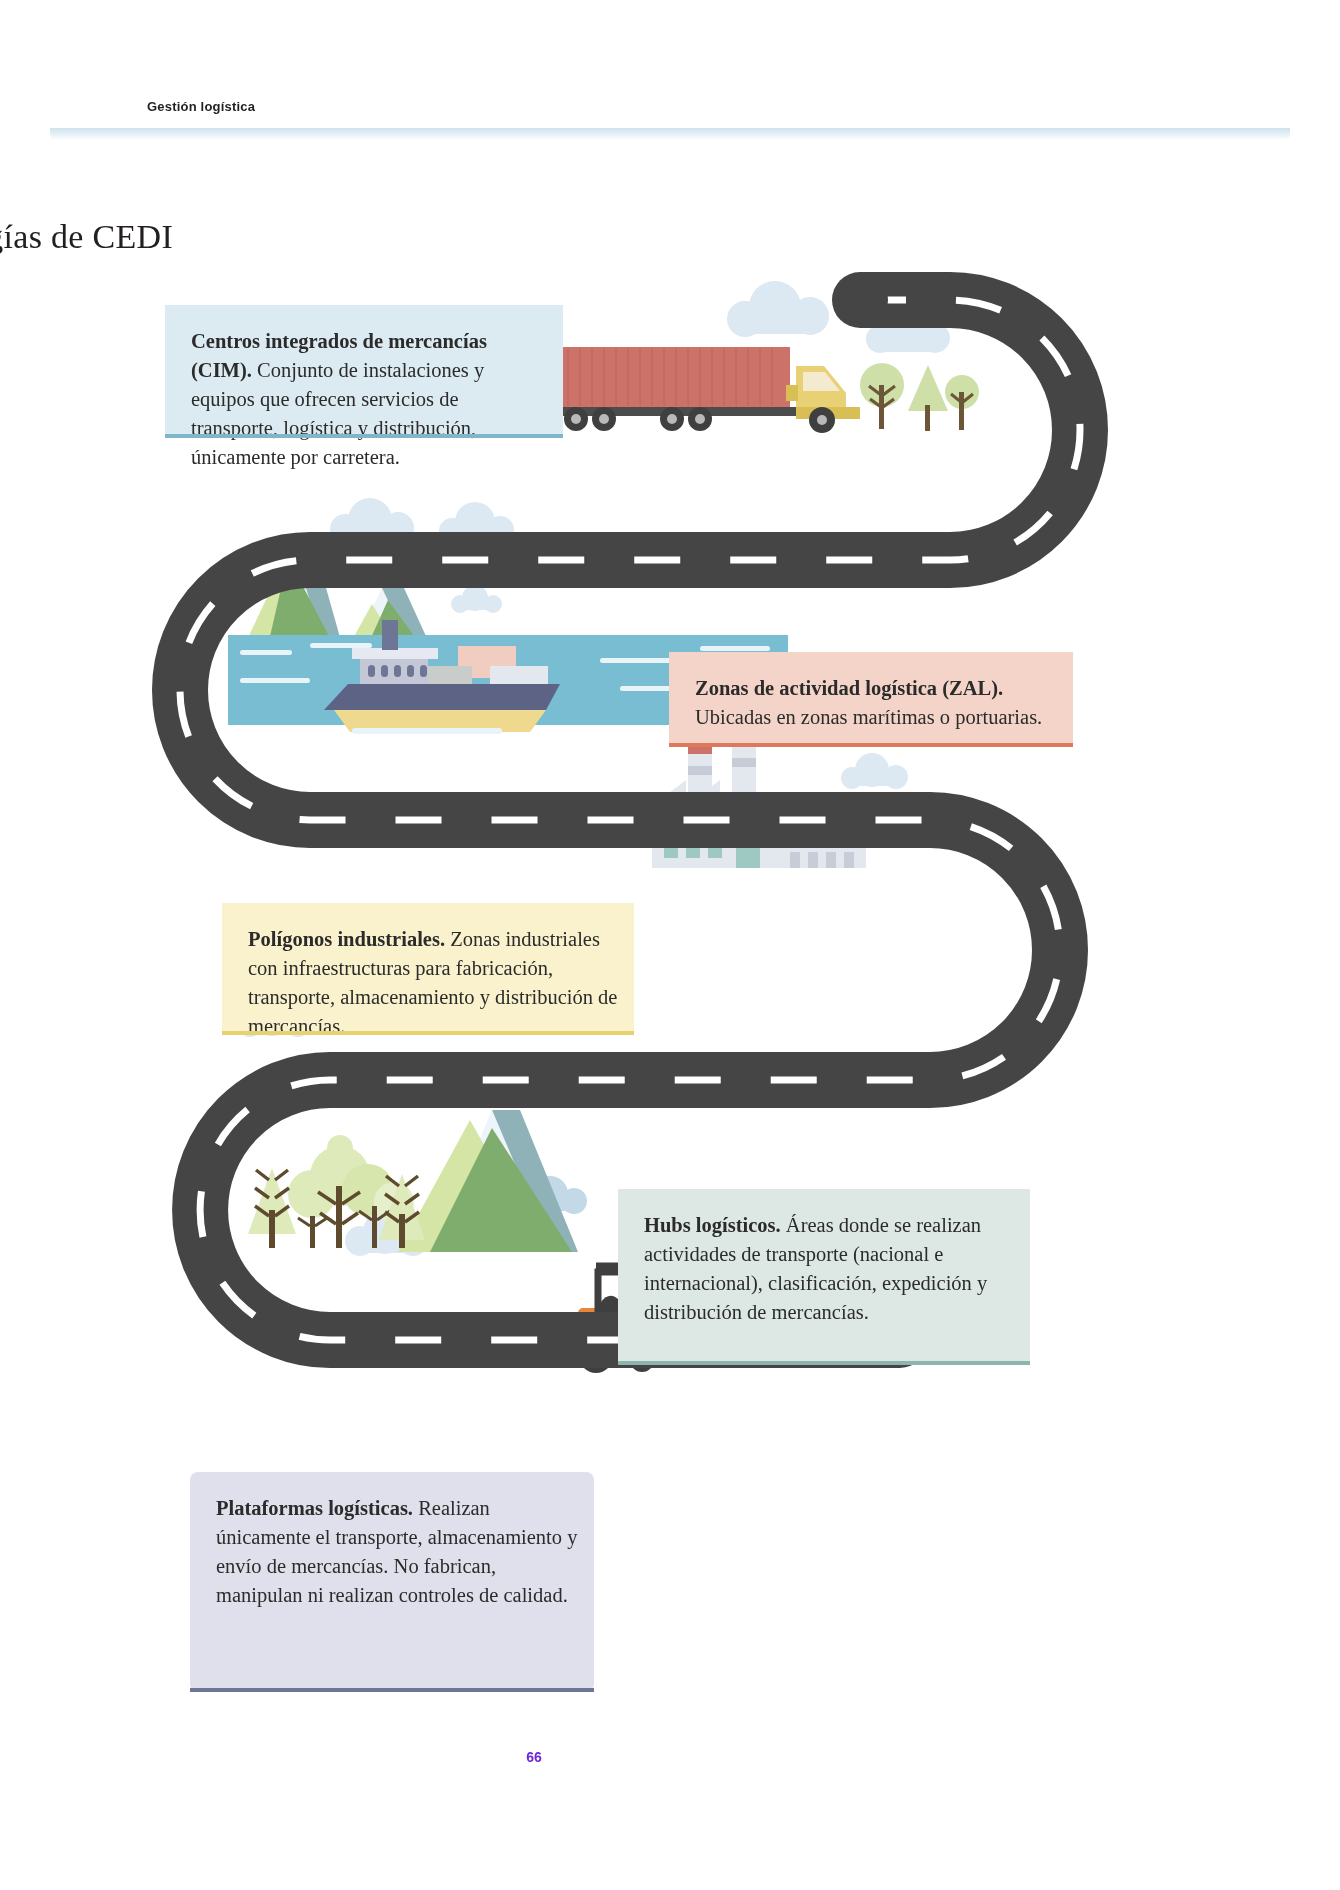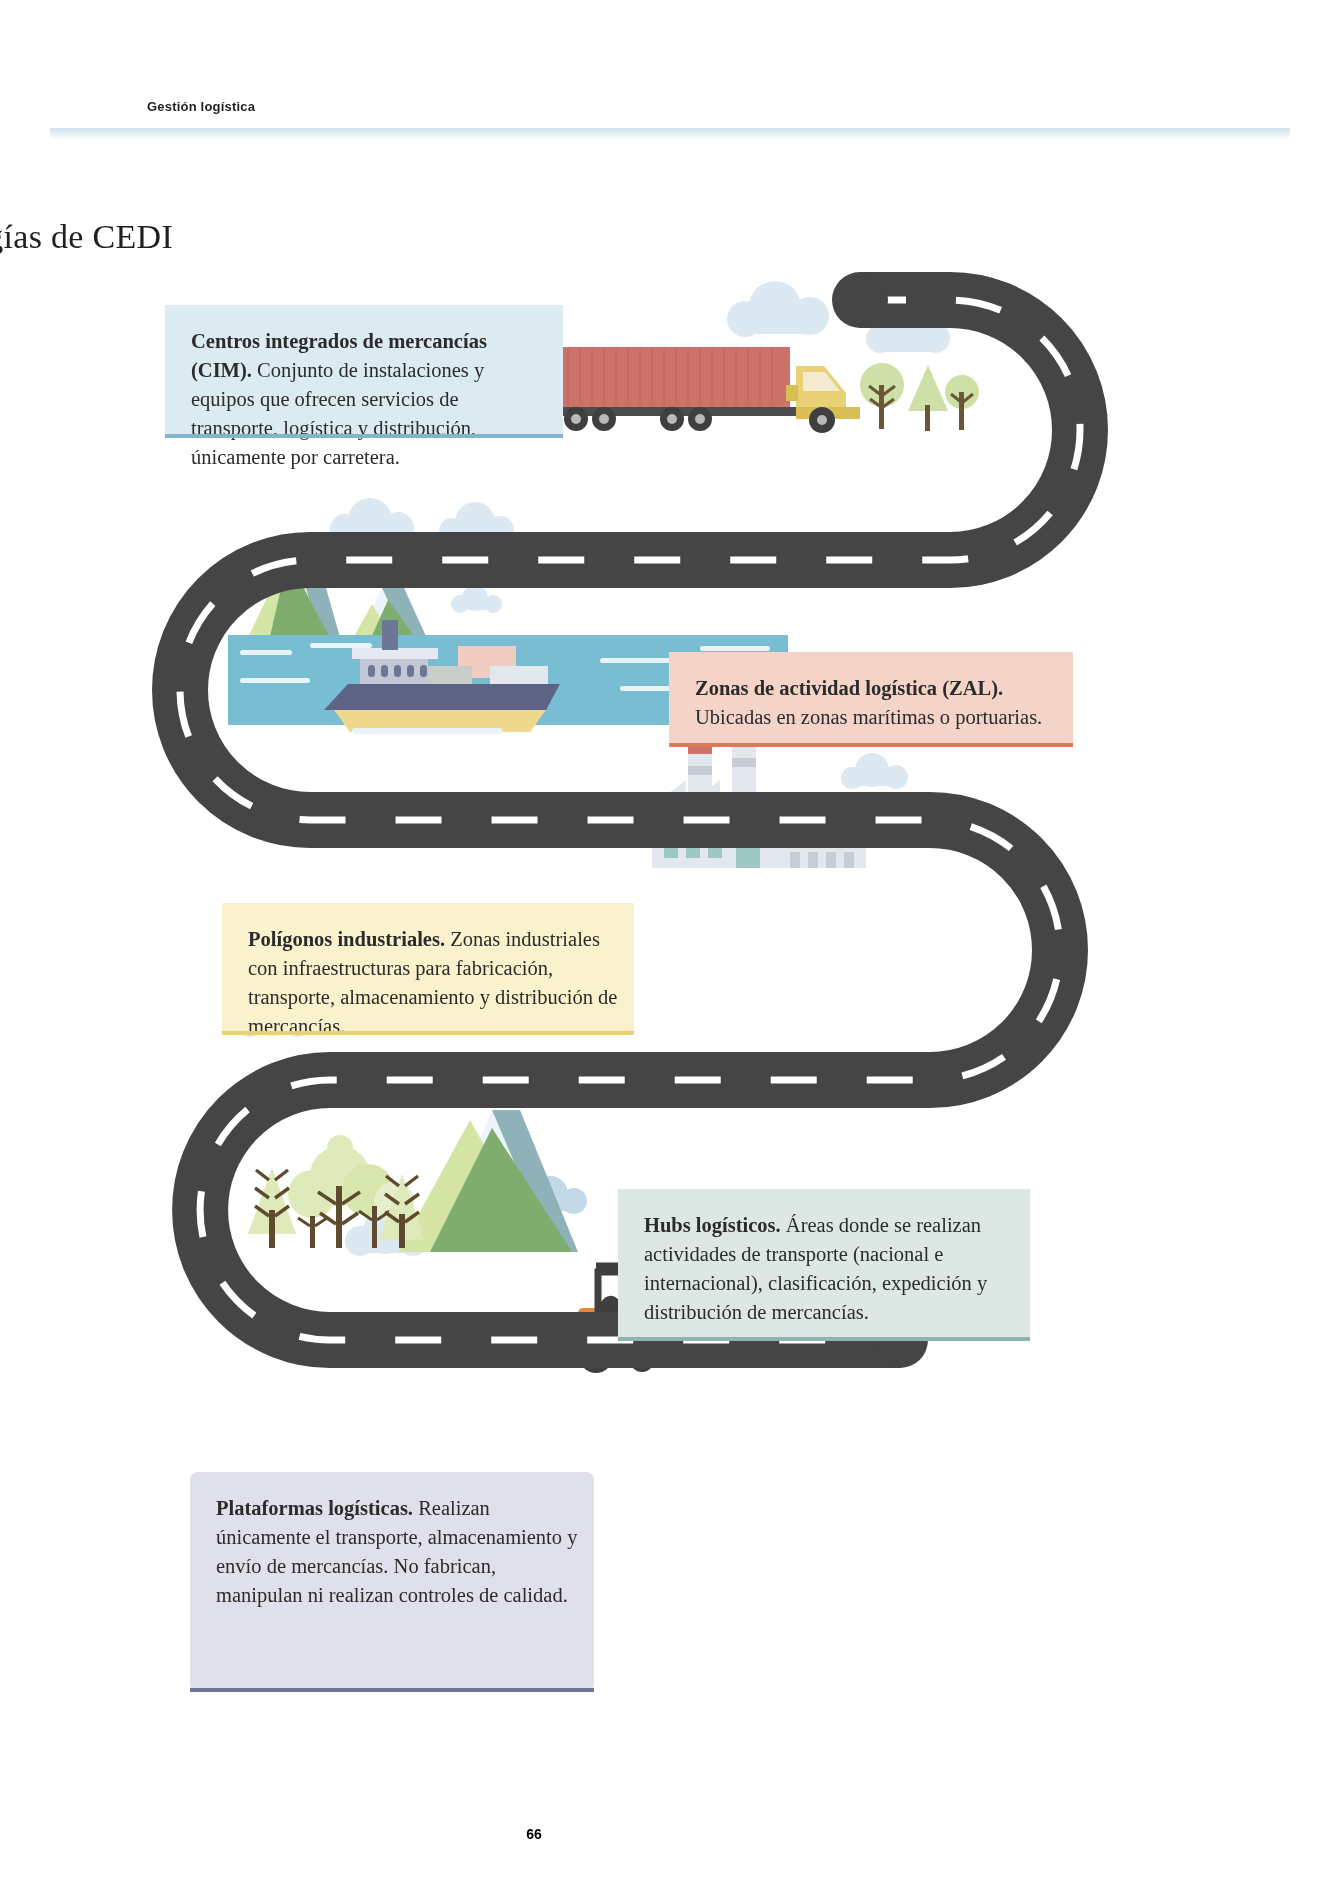--- a/index.html
+++ b/index.html
@@ -29,29 +29,29 @@
         font-size:20.5px;line-height:1.42;color:#2b2b2b;}
   .card b{font-weight:700;}
   .card .accent{position:absolute;left:0;bottom:0;height:4px;width:100%;}
 
   #card-cim   {left:165px;  top:305px;  width:398px; height:133px; background:#dceaf2;}
   #card-cim   .accent{background:#7fb6c9;}
   #card-zal   {left:669px;  top:652px;  width:404px; height:95px; background:#f4d4c8;}
   #card-zal   .accent{background:#dd7a5e;}
   #card-poli  {left:222px;  top:903px;  width:412px; height:132px; background:#faf2cd;}
   #card-poli  .accent{background:#e7d272;}
-  #card-hubs  {left:618px;  top:1189px; width:412px; height:152px; background:#dde8e5;}
+  #card-hubs  {left:618px;  top:1189px; width:412px; height:176px; background:#dde8e5;}
   #card-hubs  .accent{background:#8cb5ab;}
   #card-plat  {left:190px;  top:1472px; width:404px; height:220px; background:#e0e0ec;border-radius:8px;}
   #card-plat  .accent{background:#6d7694;}
 
   
-  #page-number{position:absolute;left:0;top:1826px;width:1068px;text-align:center;
+  #page-number{position:absolute;left:0;top:1749px;width:1068px;text-align:center;
       font-family:"Liberation Sans","DejaVu Sans",sans-serif;
-      font-size:14px;font-weight:700;color:#000000;}
+      font-size:14px;font-weight:700;color:#6d28d9;}
 </style>
 </head>
 <body>
 
 <div id="page-header">
   <div id="header-title">Gestión logística</div>
   <div id="header-rule"></div>
 </div>
 
 <div id="info-title">

